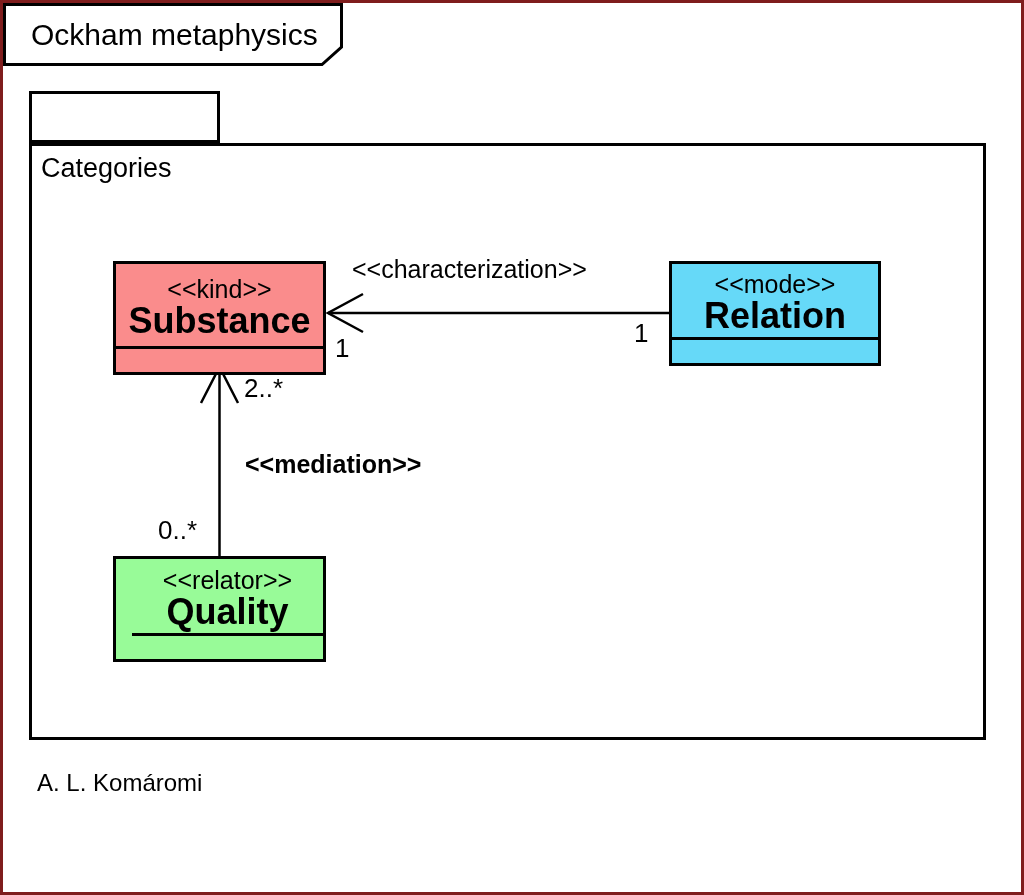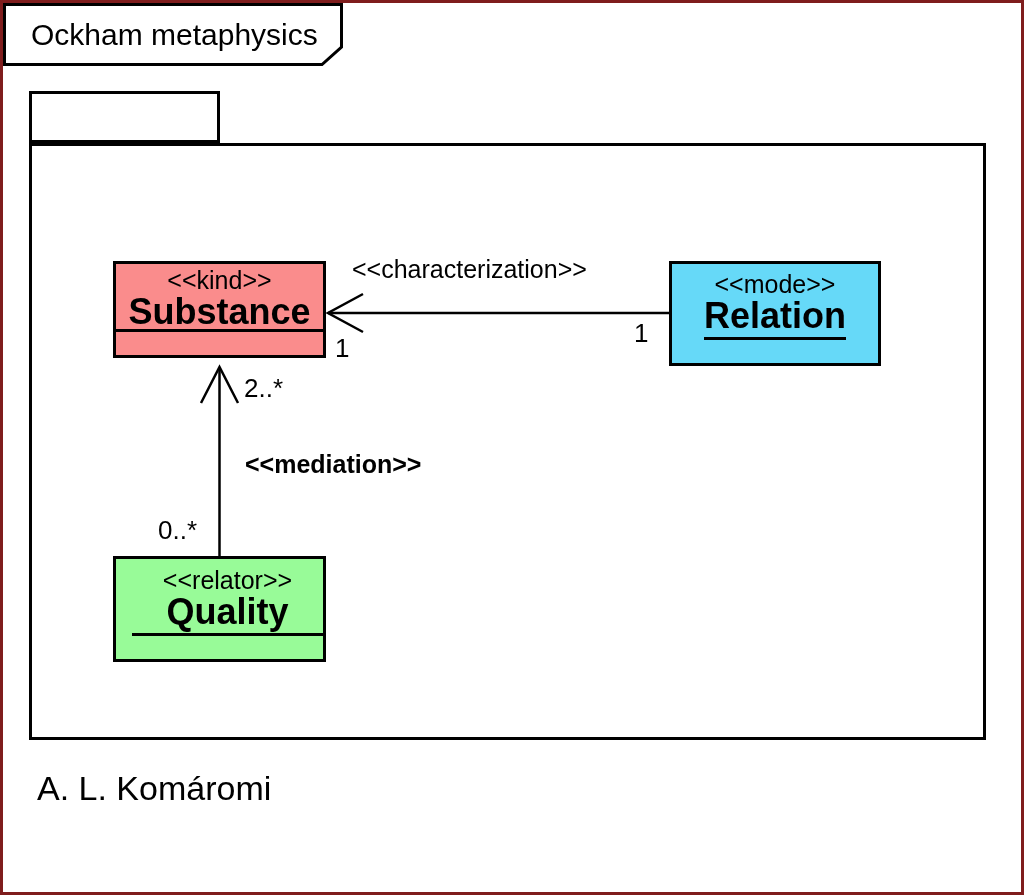--- a/index.html
+++ b/index.html
@@ -40,49 +40,50 @@
   }
   .uml-class .header {
     flex: 1 1 auto;
     border-bottom: 3px solid #000000;
     display: flex; flex-direction: column;
     align-items: center; justify-content: center;
   }
   .uml-class .stereotype { font-size: 25px; line-height: 30px; white-space: nowrap; }
   .uml-class .class-name { font-size: 36px; line-height: 33px; font-weight: bold; white-space: nowrap; }
   .uml-class .attrs { height: 23px; }
-  #class-substance { left: 110px; top: 258px; width: 213px; height: 97px; }
-  #class-quality   { left: 666px; top: 258px; width: 212px; height: 105px; align-items: center; }
+  #class-substance { left: 110px; top: 258px; width: 213px; height: 114px; }
+  #class-quality   { left: 666px; top: 258px; width: 212px; height: 105px; }
   #class-relation  { left: 110px; top: 553px; width: 213px; height: 106px; }
   .connector-layer { position: absolute; left: 0; top: 0; pointer-events: none; }
   .assoc-label { position: absolute; font-size: 25px; white-space: nowrap; }
   .mult-label  { position: absolute; font-size: 26px; white-space: nowrap; }
   #label-characterization { left: 349px; top: 252px; }
   #mult-char-substance    { left: 332px; top: 330px; }
   #mult-char-quality      { left: 631px; top: 315px; }
   #mult-med-substance     { left: 241px; top: 370px; }
   #label-mediation        { left: 242px; top: 447px; font-weight: bold; }
   #mult-med-relation      { left: 155px; top: 512px; }
   .attribution {
     position: absolute; left: 34px; top: 766px;
-    font-size: 34px; white-space: nowrap;
+    font-size: 24px; white-space: nowrap;
   }
 </style>
 </head>
 <body>
 
 <div class="frame">
 
   <svg class="title-tab-svg" width="342" height="66">
     <polygon points="1.5,1.5 338.5,1.5 338.5,44 319,61.5 1.5,61.5" fill="#ffffff" stroke="#000000" stroke-width="3"></polygon>
   </svg>
   <div class="frame-title">Ockham metaphysics</div>
 
   <div class="package-tab"></div>
   <div class="package-body"></div>
+  <div class="package-name">Categories</div>
 
   <svg class="connector-layer" width="1024" height="895">
     <g stroke="#000000" stroke-width="2.5" fill="none">
       <line x1="666" y1="310" x2="325" y2="310"></line>
       <polyline points="360,291 325,310 360,329"></polyline>
       <line x1="216.5" y1="553" x2="216.5" y2="364"></line>
       <polyline points="198,400 216.5,364 235,400"></polyline>
     </g>
   </svg>
 

